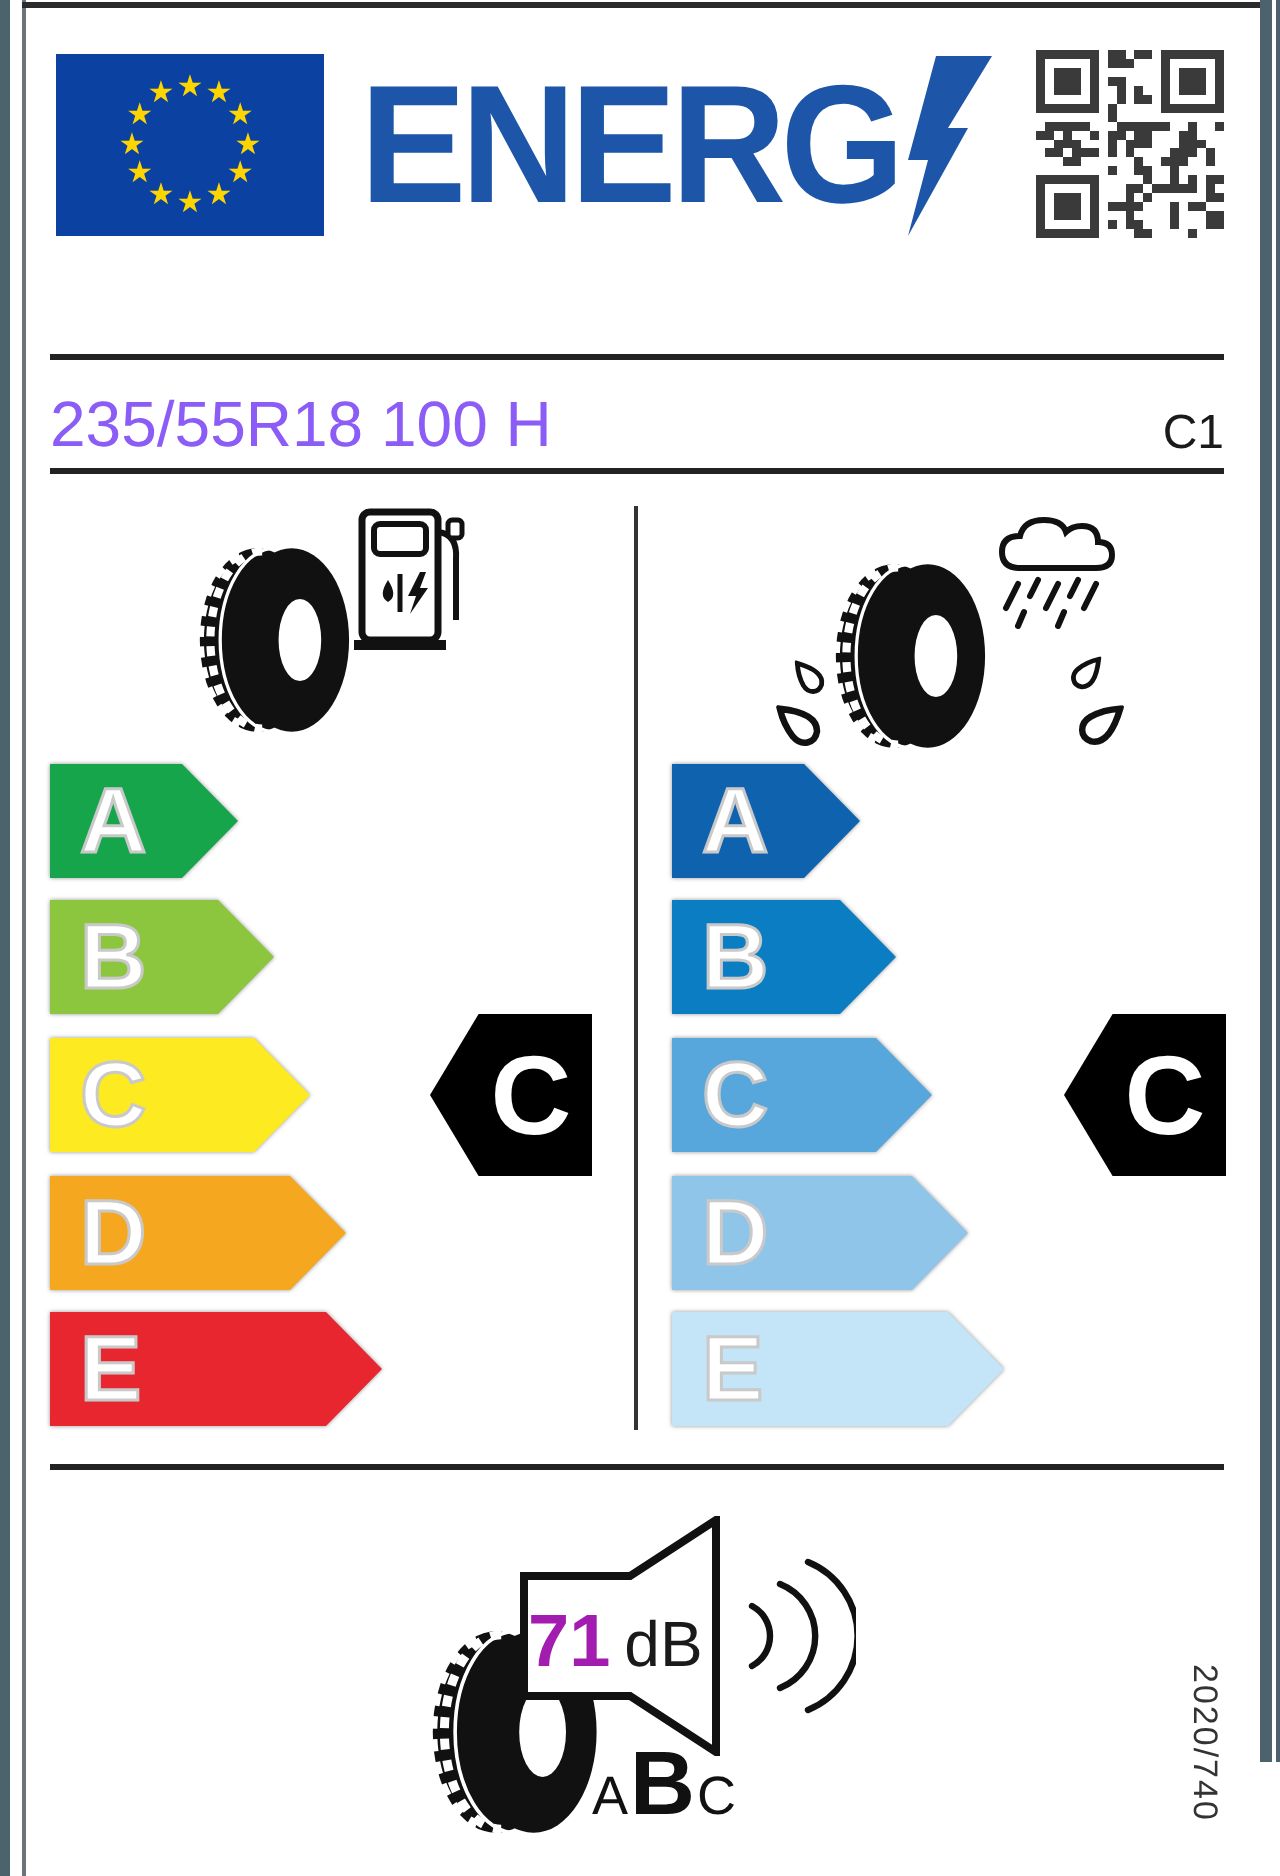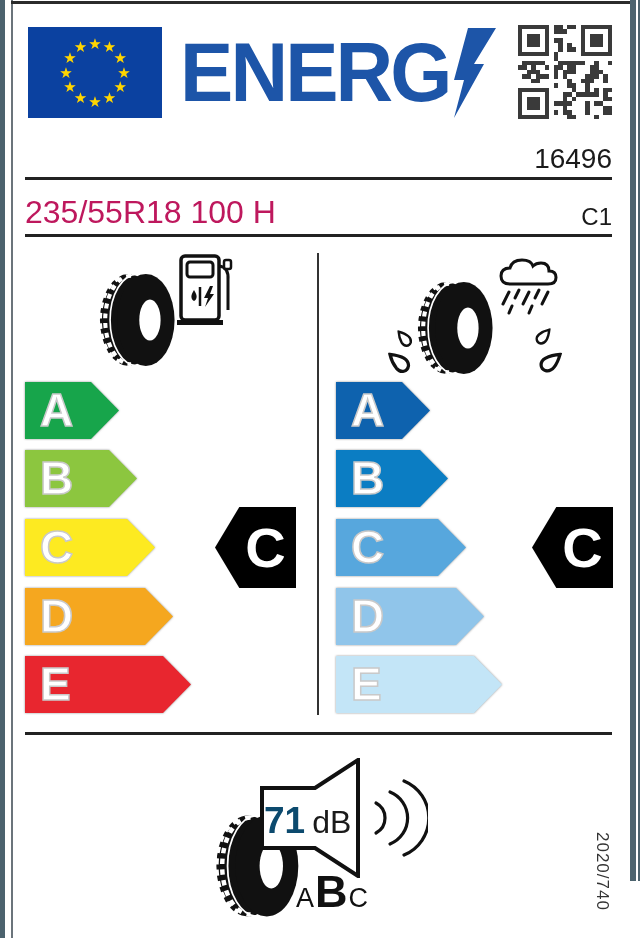--- a/index.html
+++ b/index.html
@@ -29,21 +29,21 @@
     transform:scaleX(.95); transform-origin:left center;
     white-space:nowrap;
   }
   #lightning { left:450px; top:28px; width:48px; height:90px; }
   #qr-code { left:518px; top:25px; width:94px; height:94px; }
 
   
   #brand-name { left:25px; top:141px; font-size:30px; font-weight:bold; color:#1a1a1a; letter-spacing:-.5px; }
   #model-code { right:28px; top:143px; font-size:28px; color:#1a1a1a; text-align:right; }
   #rule-1 { left:25px; top:177px; width:587px; height:3px; background:#222; }
-  #tire-size { left:25px; top:194px; font-size:32px; color:#be185d; }
+  #tire-size { left:25px; top:194px; font-size:32px; color:#8b5cf6; }
   #tire-class { right:28px; top:203px; font-size:24px; color:#1a1a1a; }
   #rule-2 { left:25px; top:234px; width:587px; height:3px; background:#222; }
 
   
   #icon-fuel { left:93px; top:252px; width:140px; height:126px; }
   #icon-wet  { left:388px; top:256px; width:182px; height:126px; }
 
   
   .ladder { position:absolute; }
   #fuel-ladder { left:25px; top:382px; width:290px; height:332px; }
@@ -66,21 +66,21 @@
   #fuel-class-indicator { left:215px; top:507px; }
   #wet-class-indicator  { left:532px; top:507px; }
 
   #center-divider { left:317px; top:253px; width:2px; height:462px; background:#333; }
   #rule-3 { left:25px; top:732px; width:587px; height:3px; background:#222; }
 
   
   #noise-tire { left:211px; top:810px; width:90px; height:112px; }
   #noise-speaker { left:256px; top:758px; width:106px; height:120px; }
   #noise-value-box { left:264px; top:800px; width:94px; height:46px; white-space:nowrap; }
-  #noise-value { font-size:37px; font-weight:bold; color:#0c4a6e; }
+  #noise-value { font-size:37px; font-weight:bold; color:#a21caf; }
   #noise-unit { font-size:32px; color:#1a1a1a; margin-left:7px; }
   #noise-waves { left:370px; top:773px; width:58px; height:90px; }
   #noise-abc { left:296px; top:866px; display:flex; align-items:baseline; color:#111; }
   #noise-abc .lvl { font-size:27px; letter-spacing:1px; }
   #noise-abc .lvl.selected { font-size:45px; font-weight:bold; }
 
   #regulation-ref {
     left:592px; top:832px; height:96px;
     writing-mode:vertical-rl; text-orientation:mixed;
     font-size:17px; color:#333; letter-spacing:1px;
@@ -337,21 +337,20 @@
       <rect x="10" y="19" width="1" height="1" fill="#3a3a3a"></rect>
       <rect x="11" y="19" width="1" height="1" fill="#3a3a3a"></rect>
       <rect x="15" y="19" width="1" height="1" fill="#3a3a3a"></rect>
       <rect x="19" y="19" width="1" height="1" fill="#3a3a3a"></rect>
       <rect x="20" y="19" width="1" height="1" fill="#3a3a3a"></rect>
       <rect x="11" y="20" width="1" height="1" fill="#3a3a3a"></rect>
       <rect x="12" y="20" width="1" height="1" fill="#3a3a3a"></rect>
       <rect x="17" y="20" width="1" height="1" fill="#3a3a3a"></rect>
     </svg>
 
-  <div class="abs" id="model-code">16496</div>
   <div class="abs" id="rule-1"></div>
   <div class="abs" id="tire-size">235/55R18 100 H</div>
   <div class="abs" id="tire-class">C1</div>
   <div class="abs" id="rule-2"></div>
 
   <svg class="abs" id="icon-fuel" viewBox="0 0 140 126">
     <use href="#tire-sym" x="2" y="16" width="82" height="104"></use>
     <g>
       <rect x="88" y="4" width="38" height="64" rx="4" fill="#fff" stroke="#111" stroke-width="3.5"></rect>
       <rect x="94" y="10" width="26" height="15" rx="3" fill="#fff" stroke="#111" stroke-width="3"></rect>

